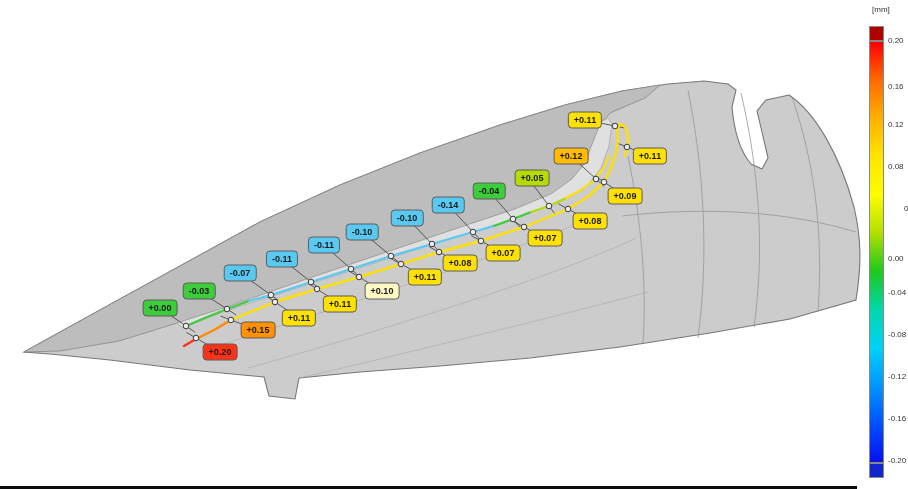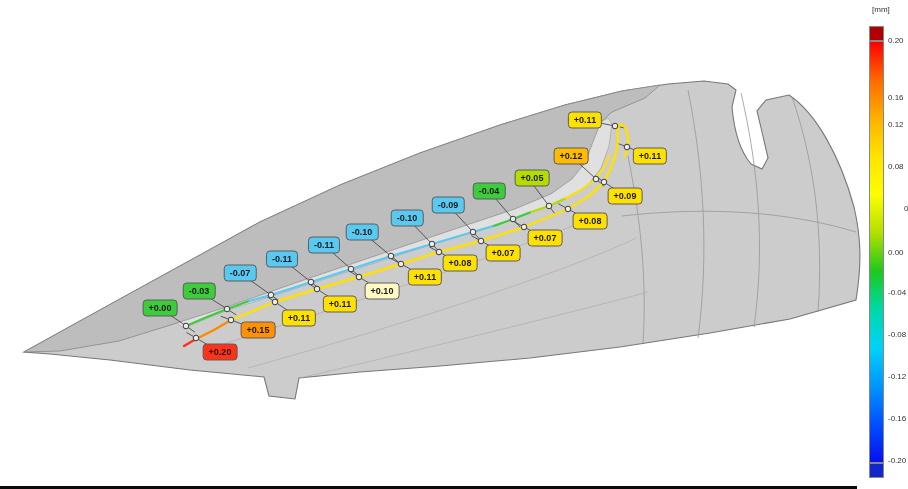--- a/index.html
+++ b/index.html
@@ -124,21 +124,21 @@
   </svg>
 
   <div id="annotations-layer">
       <div class="dev-label" style="left: 160px; top: 308px; background: rgb(60, 204, 60);">+0.00</div>
       <div class="dev-label" style="left: 199px; top: 291px; background: rgb(60, 204, 60);">-0.03</div>
       <div class="dev-label" style="left: 240px; top: 273px; background: rgb(89, 201, 242);">-0.07</div>
       <div class="dev-label" style="left: 282px; top: 259px; background: rgb(89, 201, 242);">-0.11</div>
       <div class="dev-label" style="left: 324px; top: 245px; background: rgb(89, 201, 242);">-0.11</div>
       <div class="dev-label" style="left: 362px; top: 232px; background: rgb(89, 201, 242);">-0.10</div>
       <div class="dev-label" style="left: 407px; top: 218px; background: rgb(89, 201, 242);">-0.10</div>
-      <div class="dev-label" style="left: 448px; top: 205px; background: rgb(89, 201, 242);">-0.09</div>
+      <div class="dev-label" style="left: 448px; top: 205px; background: rgb(89, 201, 242);">-0.14</div>
       <div class="dev-label" style="left: 489px; top: 191px; background: rgb(60, 204, 60);">-0.04</div>
       <div class="dev-label" style="left: 532px; top: 178px; background: rgb(180, 220, 0);">+0.05</div>
       <div class="dev-label" style="left: 571px; top: 156px; background: rgb(255, 187, 0);">+0.12</div>
       <div class="dev-label" style="left: 585px; top: 120px; background: rgb(255, 225, 0);">+0.11</div>
       <div class="dev-label" style="left: 650px; top: 156px; background: rgb(255, 225, 0);">+0.11</div>
       <div class="dev-label" style="left: 625px; top: 196px; background: rgb(255, 225, 0);">+0.09</div>
       <div class="dev-label" style="left: 590px; top: 221px; background: rgb(255, 225, 0);">+0.08</div>
       <div class="dev-label" style="left: 545px; top: 238px; background: rgb(255, 225, 0);">+0.07</div>
       <div class="dev-label" style="left: 503px; top: 253px; background: rgb(255, 225, 0);">+0.07</div>
       <div class="dev-label" style="left: 460px; top: 263px; background: rgb(255, 225, 0);">+0.08</div>
@@ -150,25 +150,25 @@
       <div class="dev-label" style="left: 220px; top: 352px; background: rgb(255, 50, 24);">+0.20</div>
     </div>
 
   <div class="colorbar">
     <div class="cb-unit">[mm]</div>
     <div class="cb-cap top" id="cb-cap-top" style="background: rgb(176, 0, 0);"></div>
     <div class="cb-bar" id="cb-bar" style="background: linear-gradient(rgb(251, 0, 0), rgb(255, 106, 0), rgb(255, 176, 0), rgb(255, 228, 0), rgb(253, 253, 0), rgb(178, 224, 0), rgb(30, 200, 30), rgb(0, 216, 168), rgb(0, 210, 248), rgb(0, 150, 255), rgb(0, 80, 255), rgb(5, 16, 238));"></div>
     <div class="cb-cap bottom" id="cb-cap-bottom" style="background: rgb(17, 38, 204);"></div>
     <div id="cb-ticks">
         <div class="cb-tick" style="top: 37px;">0.20</div>
-        <div class="cb-tick" style="top: 94px;">0.16</div>
+        <div class="cb-tick" style="top: 83px;">0.16</div>
         <div class="cb-tick" style="top: 121px;">0.12</div>
         <div class="cb-tick" style="top: 163px;">0.08</div>
         <div class="cb-tick" style="top: 205px; padding-left: 16px;">0.04</div>
-        <div class="cb-tick" style="top: 249px; text-align: center;">0.00</div>
+        <div class="cb-tick" style="top: 255px; text-align: center;">0.00</div>
         <div class="cb-tick" style="top: 289px;">-0.04</div>
         <div class="cb-tick" style="top: 331px;">-0.08</div>
         <div class="cb-tick" style="top: 373px;">-0.12</div>
         <div class="cb-tick" style="top: 415px;">-0.16</div>
         <div class="cb-tick" style="top: 457px;">-0.20</div>
       </div>
   </div>
 
   <div class="bottom-rule" style="width:857px;"></div>
 </div>

